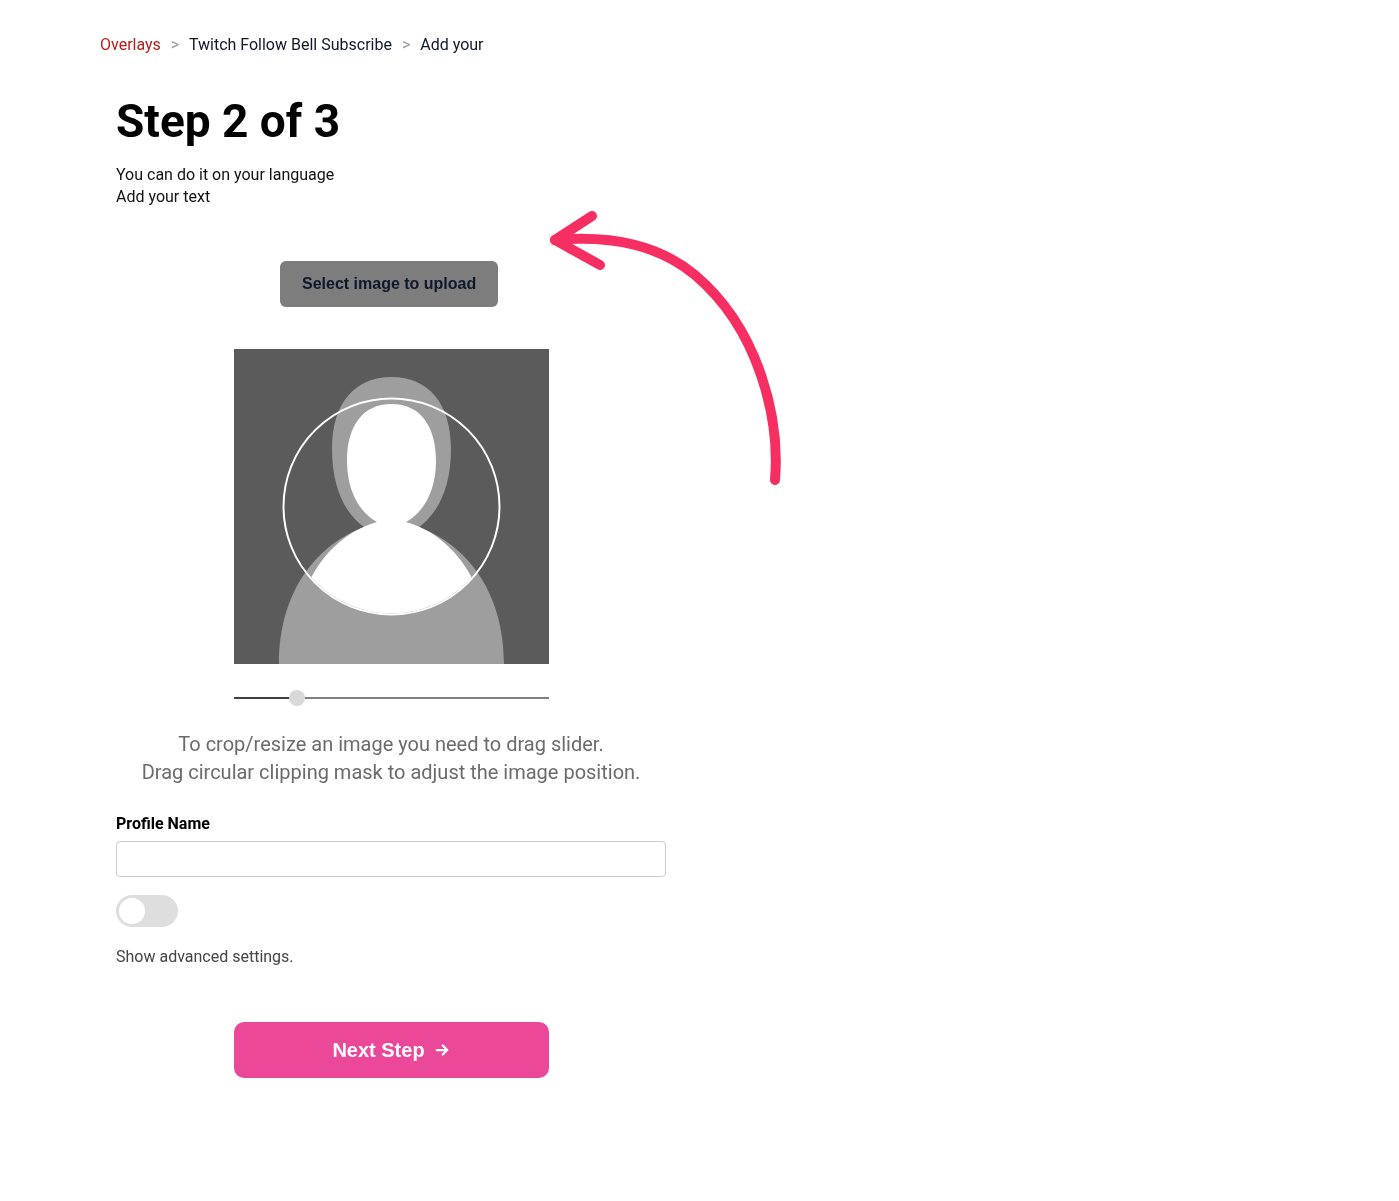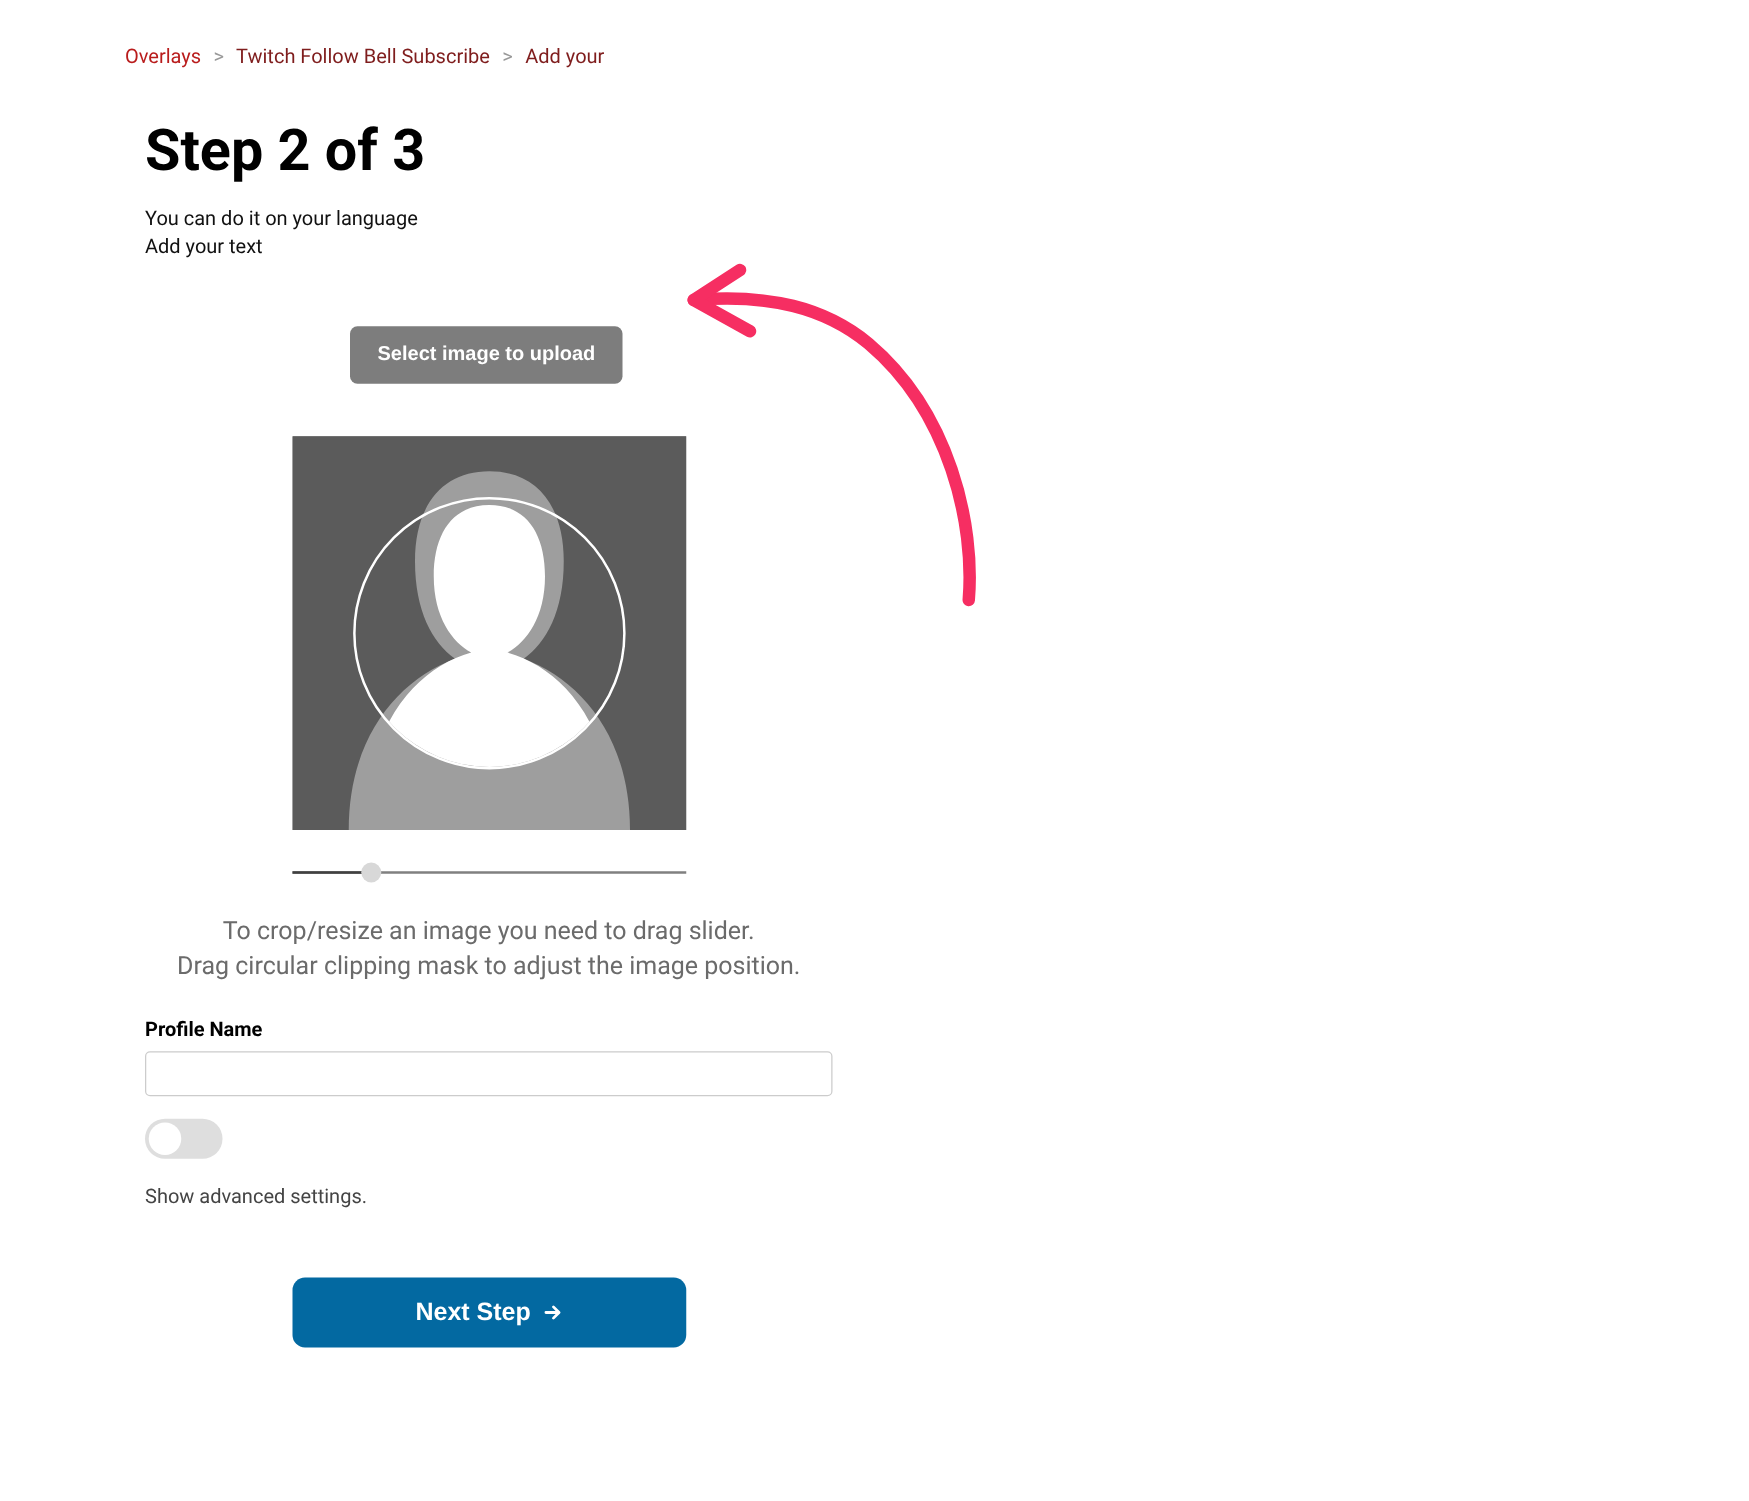--- a/index.html
+++ b/index.html
@@ -22,21 +22,21 @@
       margin-bottom: 40px;
     }
     .breadcrumb .sep {
       color: #999;
       margin: 0 6px;
     }
     .breadcrumb .crumb-active {
       color: #b91c1c;
     }
     .breadcrumb .crumb {
-      color: #7f1d1d;
+      color: #0f172a;
     }
     .main {
       padding-left: 16px;
     }
     .step-title {
       font-size: 46px;
       font-weight: 700;
       margin-bottom: 16px;
     }
     .step-desc {
@@ -46,21 +46,21 @@
       margin-bottom: 54px;
     }
     .upload-area {
       position: relative;
       margin-left: 118px;
       width: 550px;
     }
     .select-btn {
       display: inline-block;
       background: #7d7d7d;
-      color: #ffffff;
+      color: #0f172a;
       font-weight: 700;
       font-size: 16px;
       padding: 14px 22px;
       border: none;
       border-radius: 6px;
       cursor: pointer;
       margin-left: 46px;
     }
     .preview-wrap {
       margin-top: 42px;
@@ -154,21 +154,21 @@
     .toggle-label {
       margin-top: 20px;
       color: #444;
       font-size: 16px;
     }
     .next-btn {
       margin-top: 56px;
       margin-left: 118px;
       width: 315px;
       height: 56px;
-      background: #0369a1;
+      background: #ec4899;
       color: #fff;
       border: none;
       border-radius: 10px;
       font-size: 20px;
       font-weight: 700;
       cursor: pointer;
       display: flex;
       align-items: center;
       justify-content: center;
       gap: 8px;

